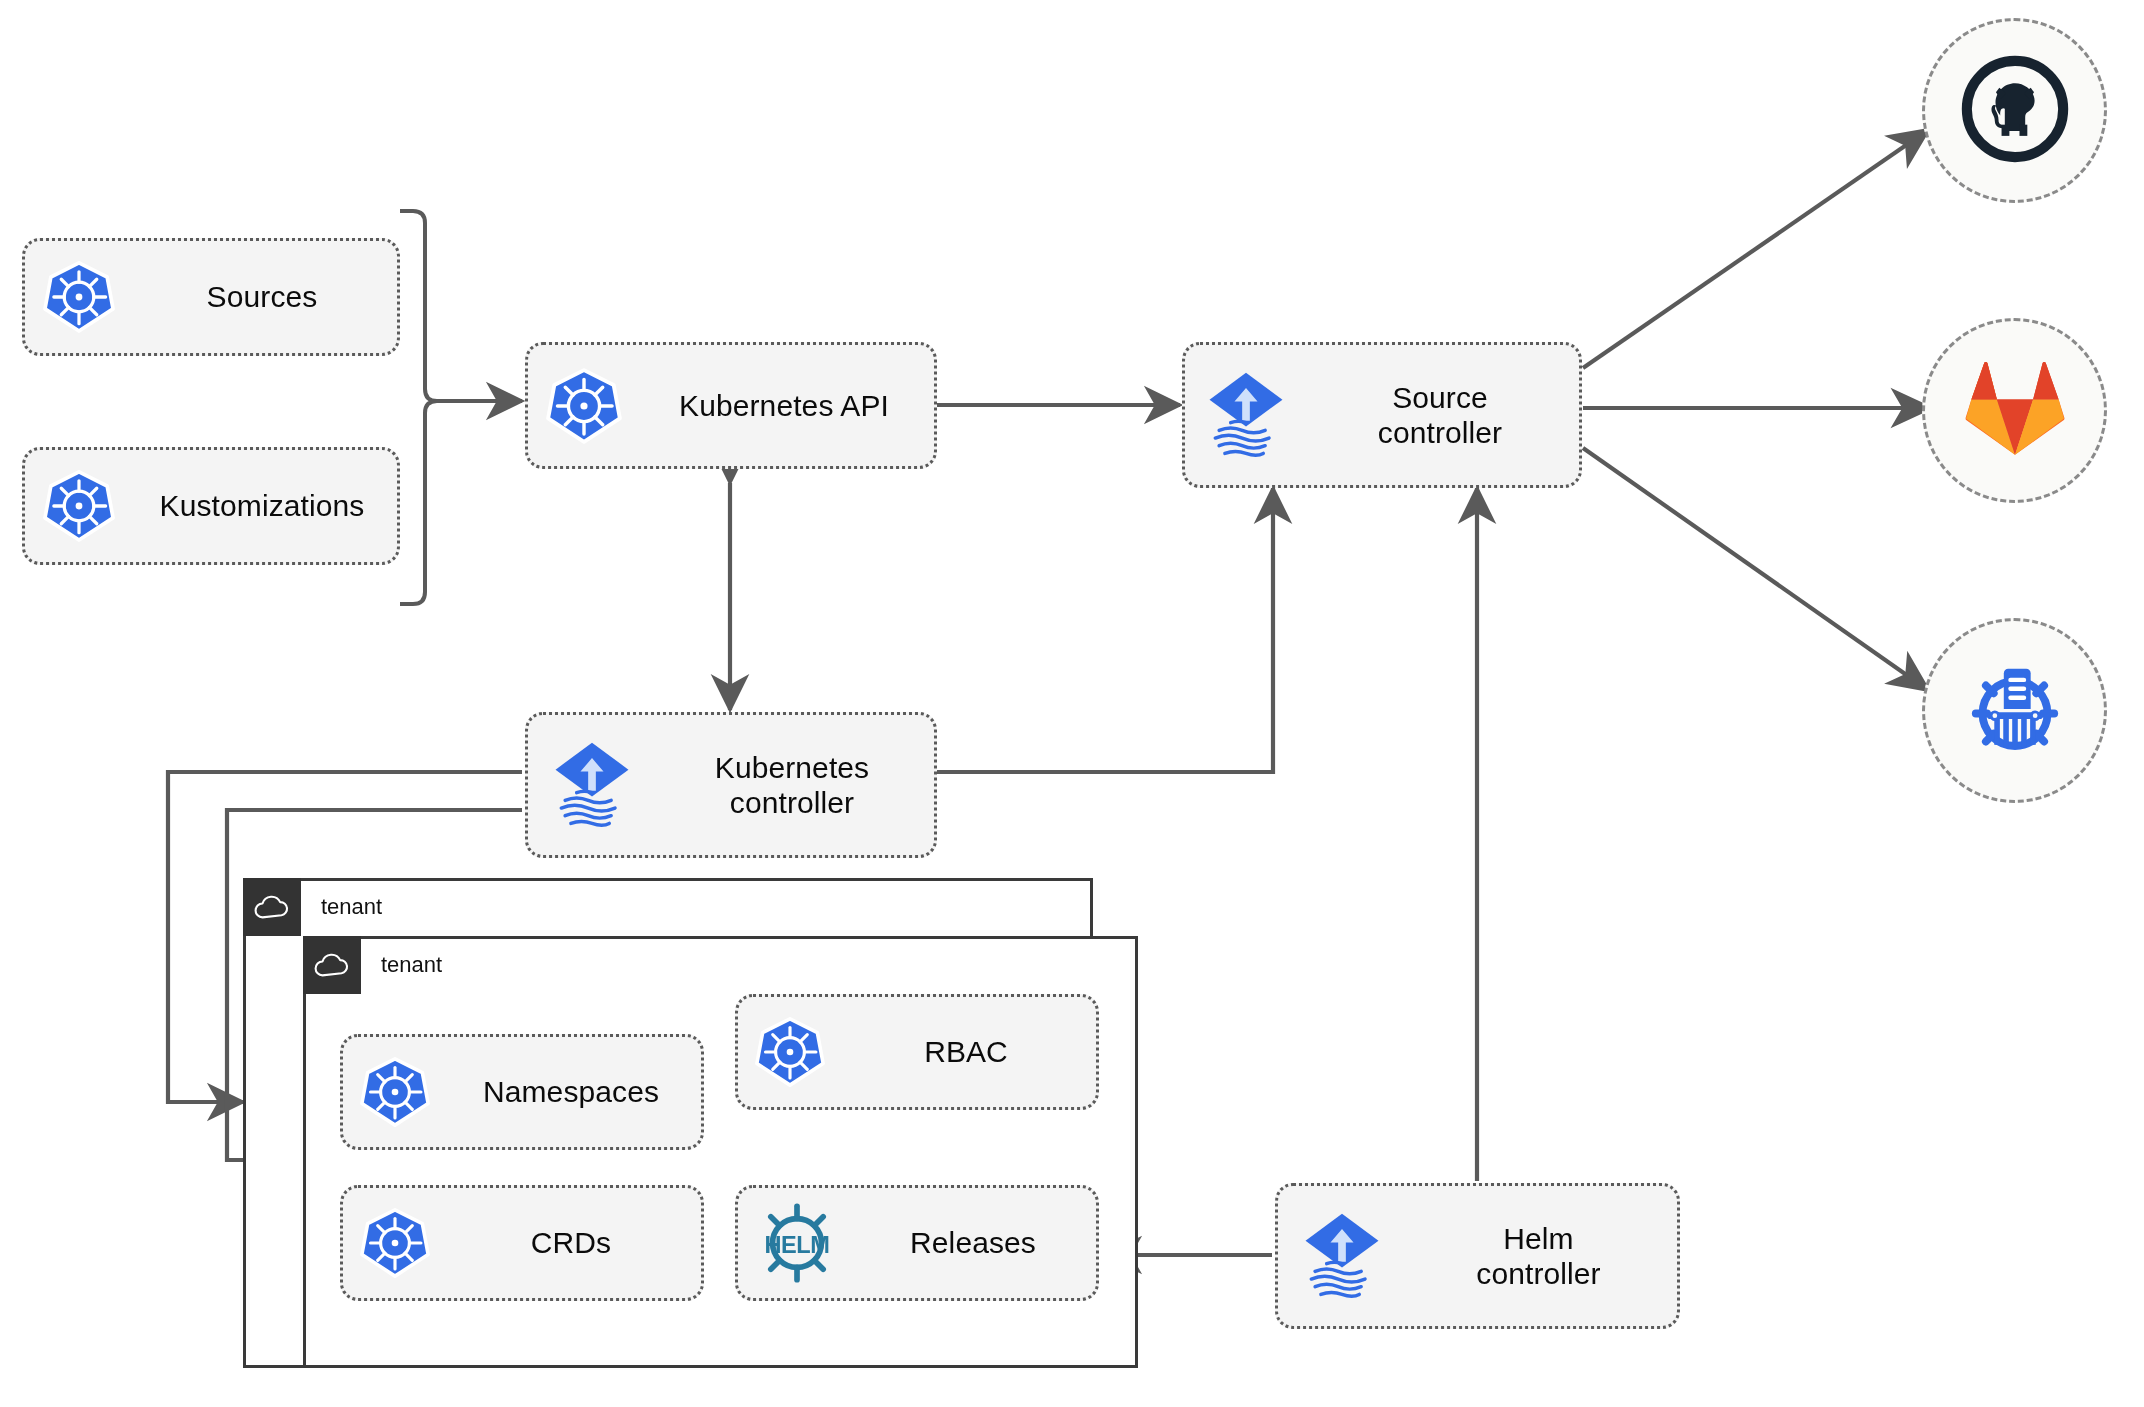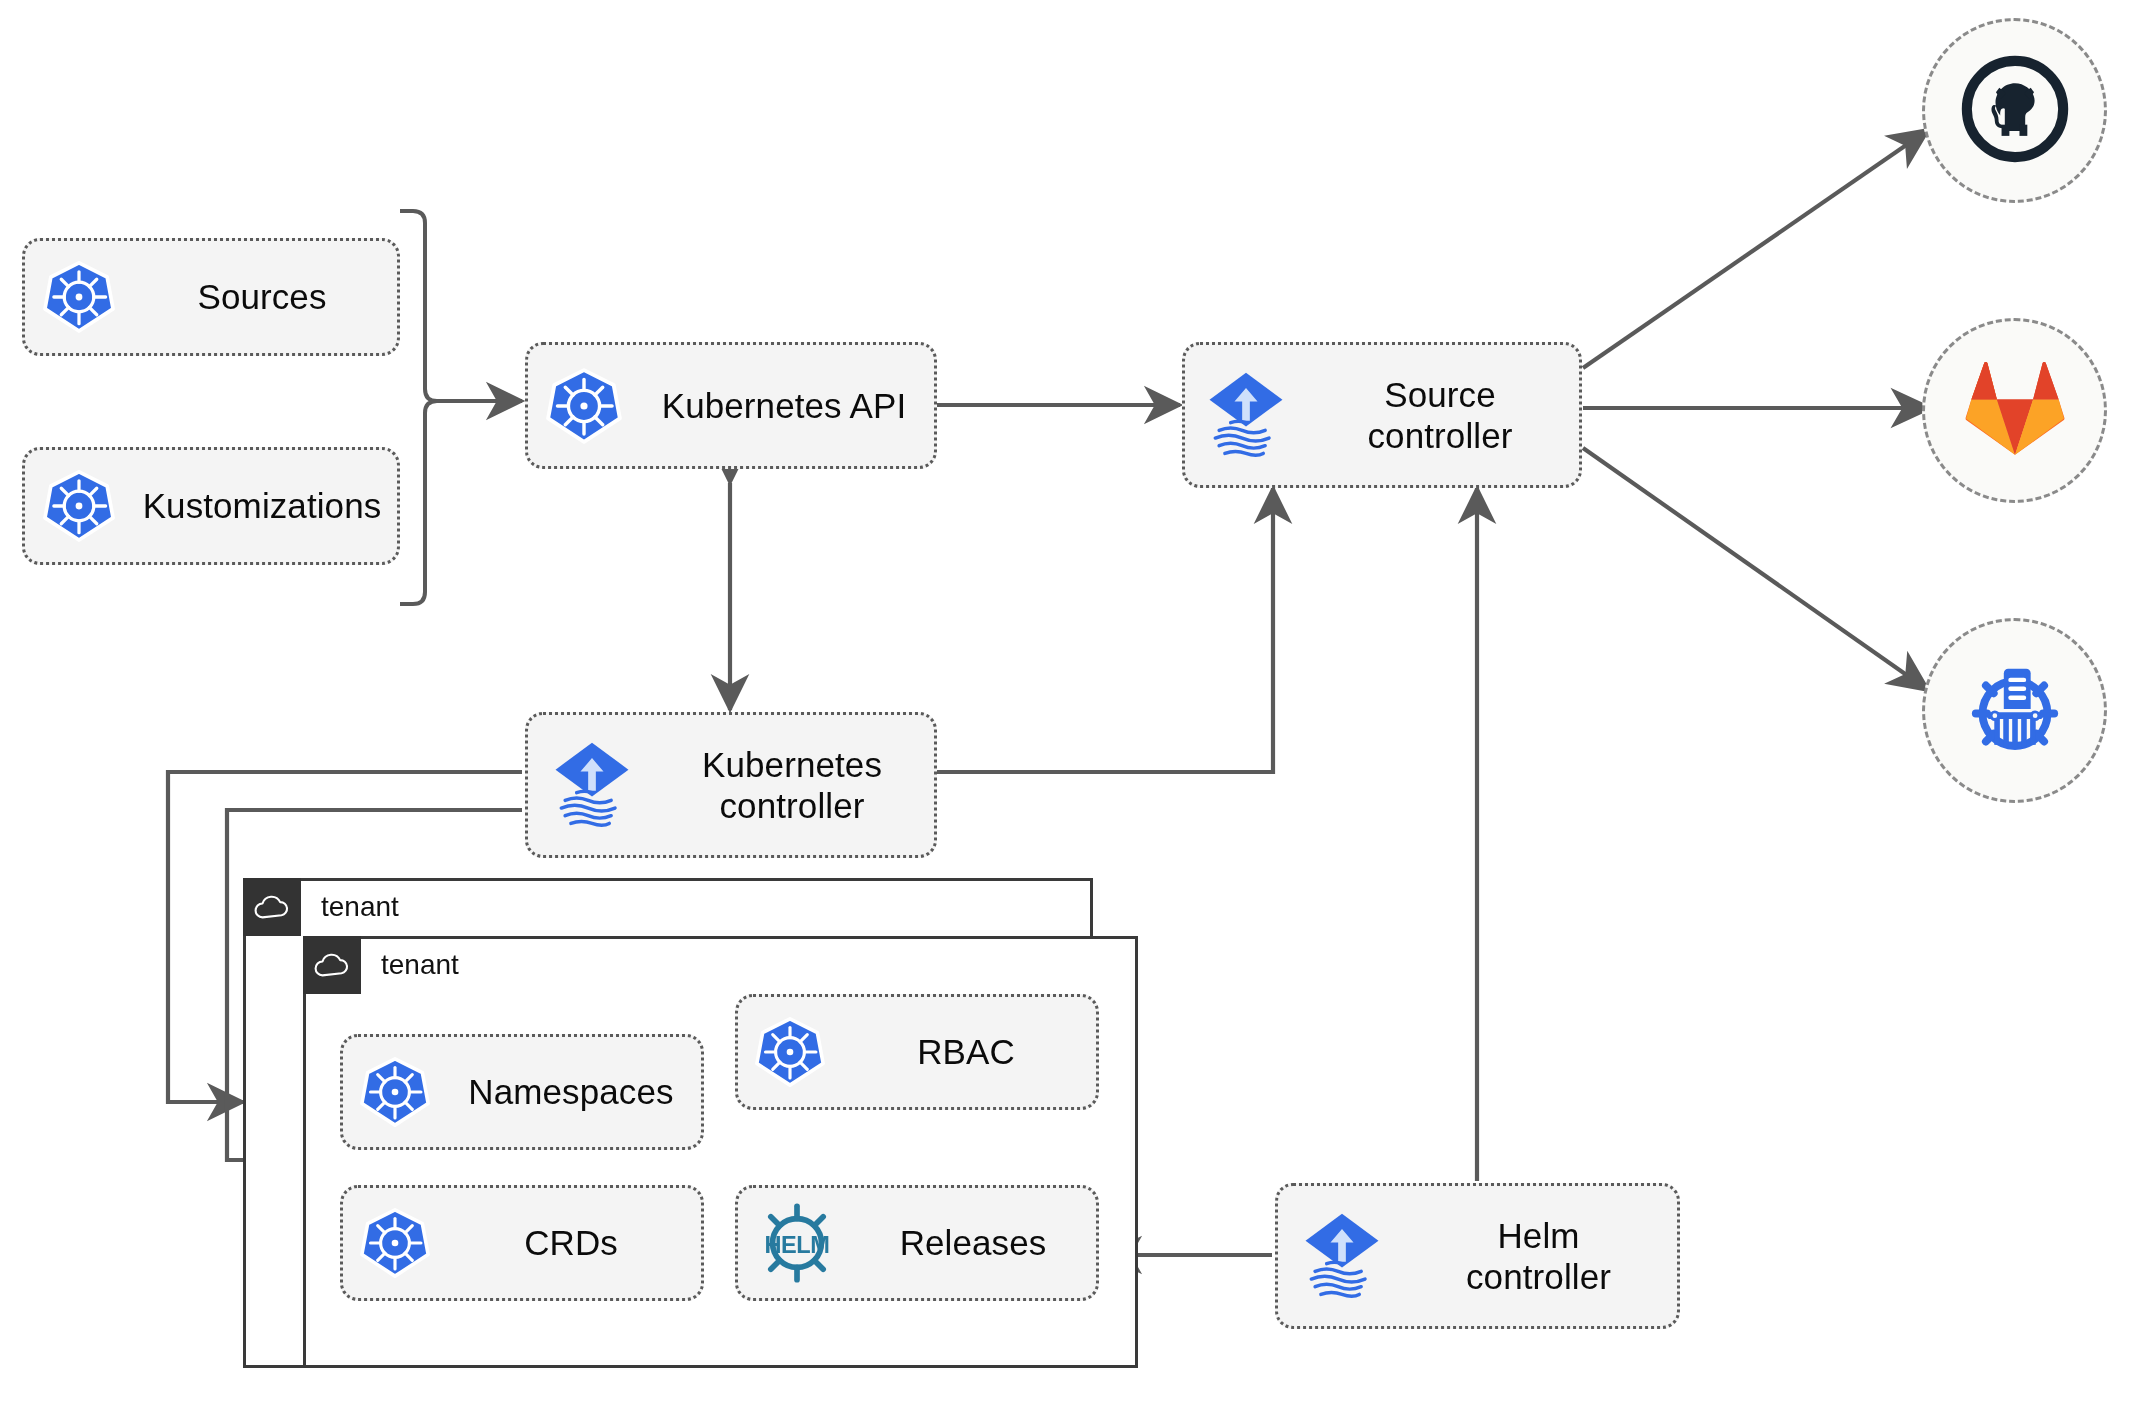--- a/index.html
+++ b/index.html
@@ -37,21 +37,21 @@
   .card .ico {
     flex: 0 0 auto;
     display: flex;
     align-items: center;
     justify-content: center;
   }
   .card .lbl {
     flex: 1 1 auto;
     text-align: center;
     color: #0b0b0b;
-    font-size: 35px;
+    font-size: 30px;
     line-height: 1.18;
     letter-spacing: .1px;
     white-space: pre-line;
     padding-right: 6px;
   }
 
   
   .repo {
     position: absolute;
     box-sizing: border-box;
@@ -85,21 +85,21 @@
     background: #333333;
     display: flex;
     align-items: center;
     justify-content: center;
     flex: 0 0 auto;
   }
   .tenant-name {
     display: flex;
     align-items: center;
     padding-left: 20px;
-    font-size: 28px;
+    font-size: 22px;
     color: #111111;
     background: transparent;
   }
 </style>
 </head>
 <body>
 
 <div id="canvas">
 
   <svg id="edges" viewBox="0 0 2144 1407" width="2144" height="1407">

